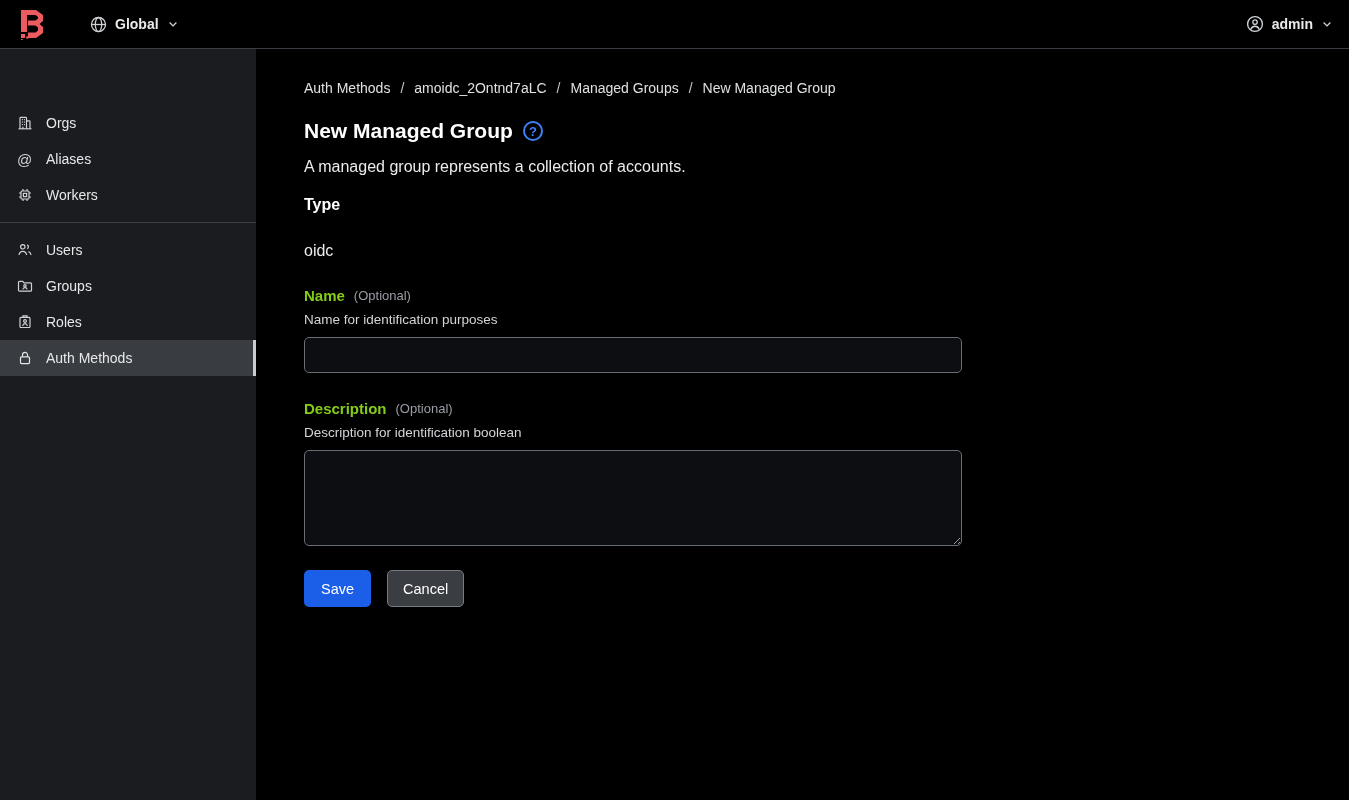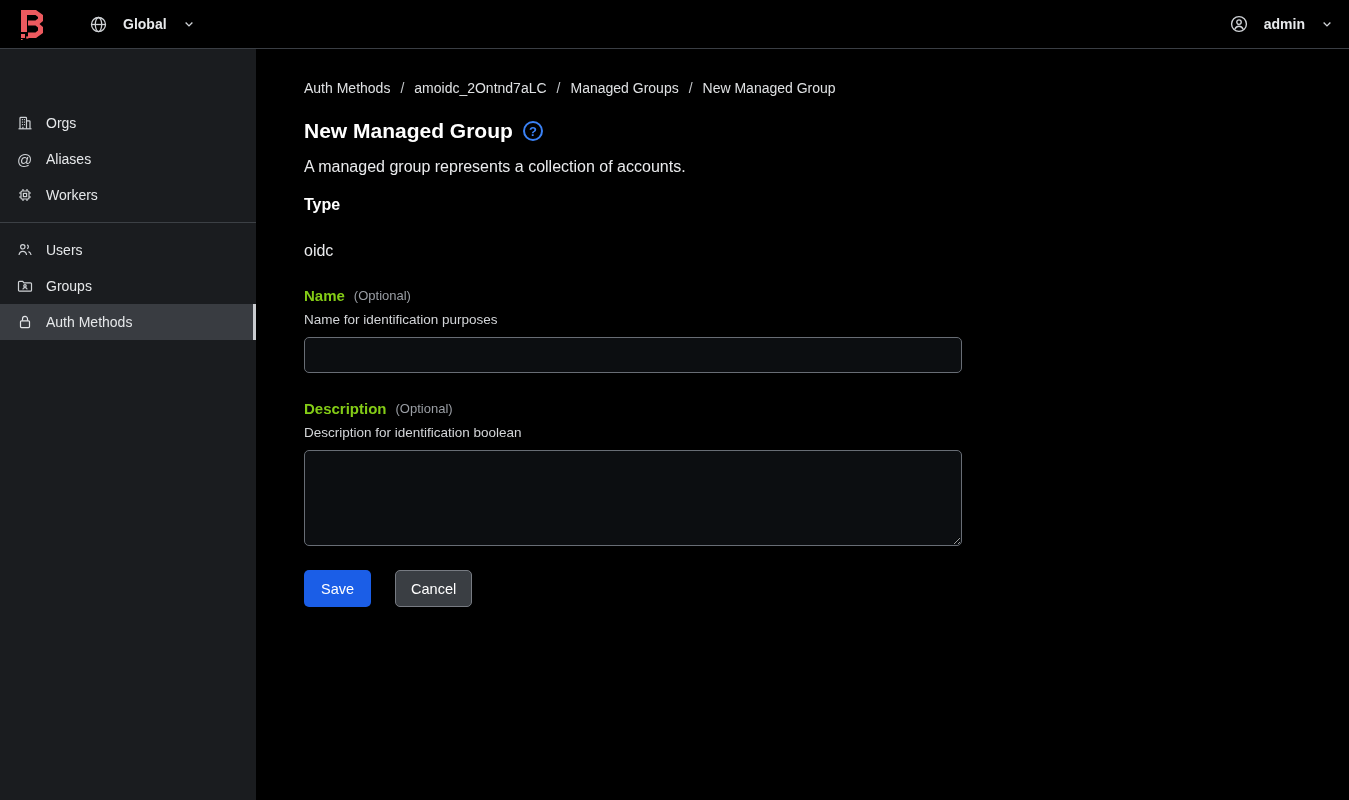--- a/index.html
+++ b/index.html
@@ -16,21 +16,21 @@
     background: #000;
     border-bottom: 1px solid #3a3e44;
     display: flex;
     align-items: center;
     padding: 0 16px;
   }
   .logo { display: inline-flex; margin-left: 2px; cursor: pointer; }
   .scope-picker, .user-menu {
     display: inline-flex;
     align-items: center;
-    gap: 16px;
+    gap: 8px;
     background: transparent;
     border: none;
     color: #e8eaec;
     font-family: inherit;
     font-size: 14px;
     font-weight: 700;
     cursor: pointer;
   }
   .scope-picker { margin-left: 44px; }
   .topbar-right { margin-left: auto; display: flex; align-items: center; }
@@ -131,21 +131,21 @@
     background: #0c0e11;
     border: 1px solid #686d75;
     border-radius: 5px;
     color: #fff;
     font-family: inherit;
     font-size: 14px;
   }
   .text-input { height: 36px; padding: 0 12px; }
   .text-area { height: 96px; padding: 8px 12px; resize: both; }
 
-  .actions { margin-top: 24px; display: flex; gap: 24px; }
+  .actions { margin-top: 24px; display: flex; gap: 16px; }
   .btn {
     height: 37px;
     border-radius: 5px;
     font-family: inherit;
     font-size: 14.5px;
     font-weight: 500;
     cursor: pointer;
   }
   .btn-primary {
     background: #1b5ee7;
@@ -258,20 +258,31 @@
         <li class="nav-item">
           <span class="icon">
             <svg width="16" height="16" viewBox="0 0 16 16" fill="none" stroke="#cfd2d6" stroke-width="1.2">
               <path d="M1.5 4.3a1 1 0 0 1 1-1h3.2L7 4.8h6.5a1 1 0 0 1 1 1v6.4a1 1 0 0 1-1 1h-11a1 1 0 0 1-1-1z"></path>
               <circle cx="8" cy="7.8" r="1.2"></circle>
               <path d="M5.8 11.4c.3-1.1 1.1-1.8 2.2-1.8s1.9.7 2.2 1.8"></path>
             </svg>
           </span>
           <span class="nav-label">Groups</span>
         </li>
+        <li class="nav-item">
+          <span class="icon">
+            <svg width="16" height="16" viewBox="0 0 16 16" fill="none" stroke="#cfd2d6" stroke-width="1.2">
+              <rect x="3" y="3.4" width="10" height="10.1" rx="1"></rect>
+              <path d="M6 3.4V1.9h4v1.5"></path>
+              <circle cx="8" cy="7" r="1.4"></circle>
+              <path d="M5.6 11.8c.3-1.4 1.2-2.2 2.4-2.2s2.1.8 2.4 2.2"></path>
+            </svg>
+          </span>
+          <span class="nav-label">Roles</span>
+        </li>
         <li class="nav-item active">
           <span class="icon">
             <svg width="16" height="16" viewBox="0 0 16 16" fill="none" stroke="#e3e5e8" stroke-width="1.2">
               <rect x="3.5" y="6.8" width="9" height="6.8" rx="1"></rect>
               <path d="M5.5 6.8V4.9a2.5 2.5 0 0 1 5 0v1.9"></path>
             </svg>
           </span>
           <span class="nav-label">Auth Methods</span>
         </li>
       </ul>

